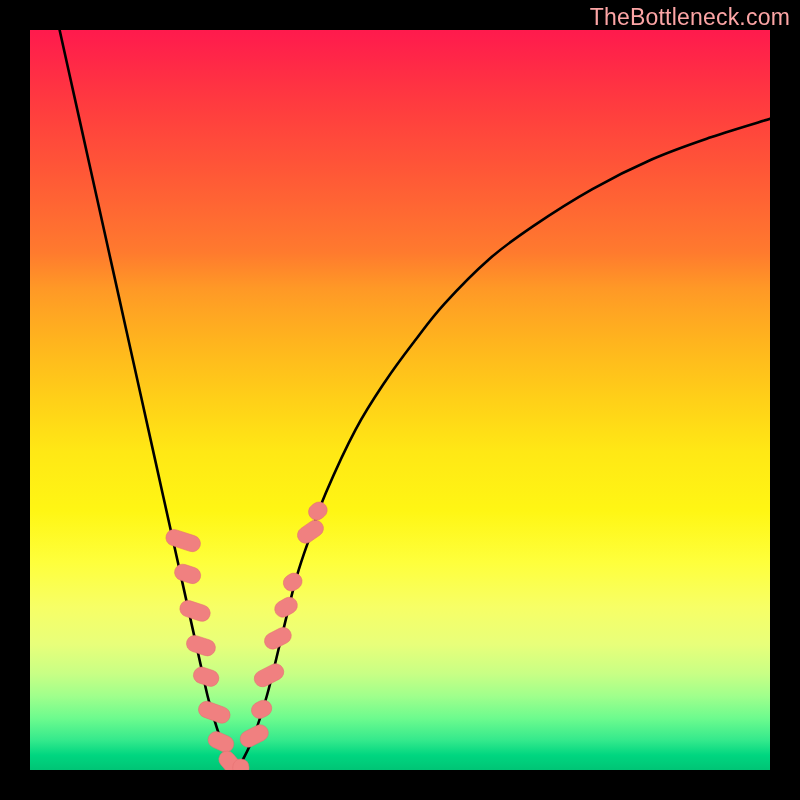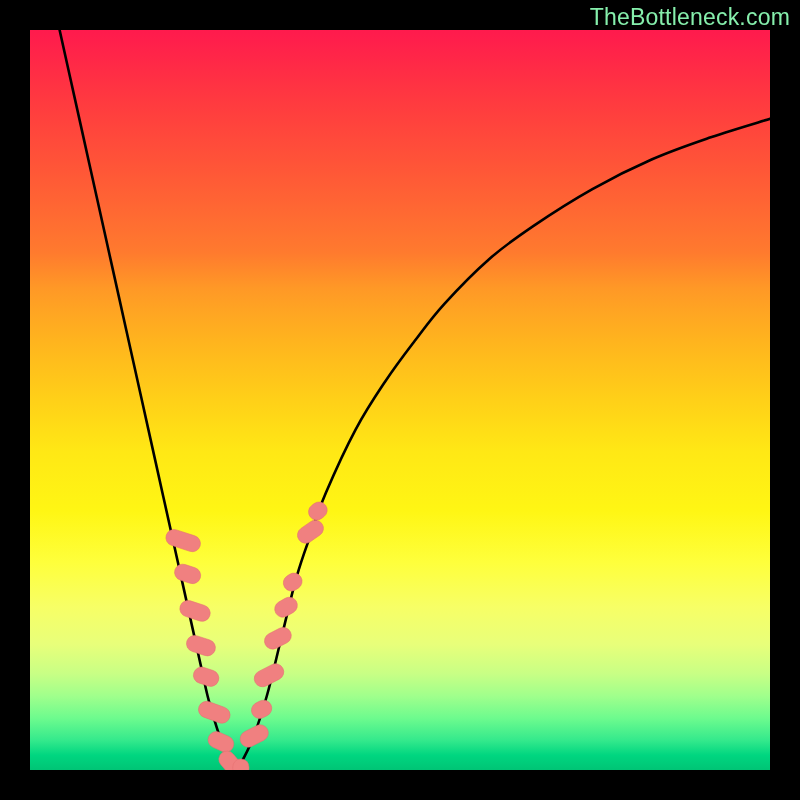--- a/index.html
+++ b/index.html
@@ -51,21 +51,21 @@
     left: 30px;
     top: 30px;
     width: 740px;
     height: 740px;
     pointer-events: none;
   }
   .watermark {
     position: absolute;
     top: 4px;
     right: 10px;
-    color: #86efac;
+    color: #fca5a5;
     font-size: 23px;
     font-weight: 400;
     letter-spacing: 0.2px;
   }
 </style>
 </head>
 <body>
 
 <div class="frame">
   <div class="plot"></div>

